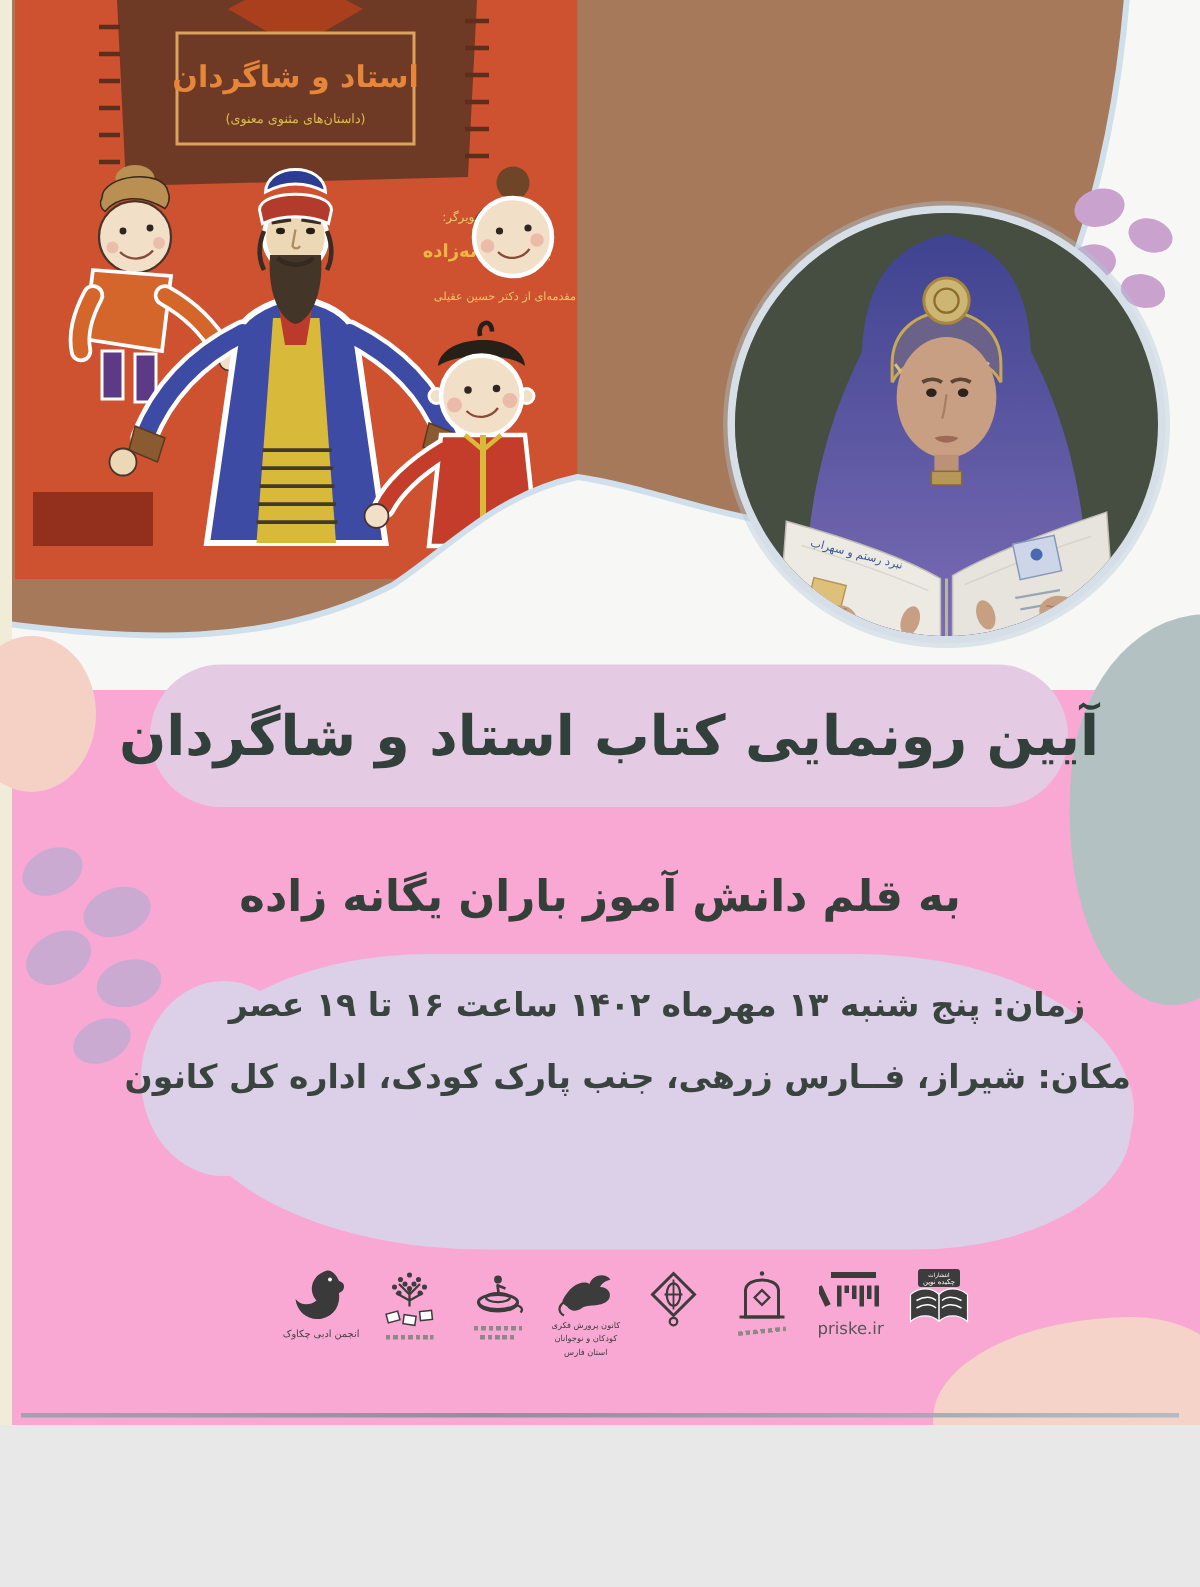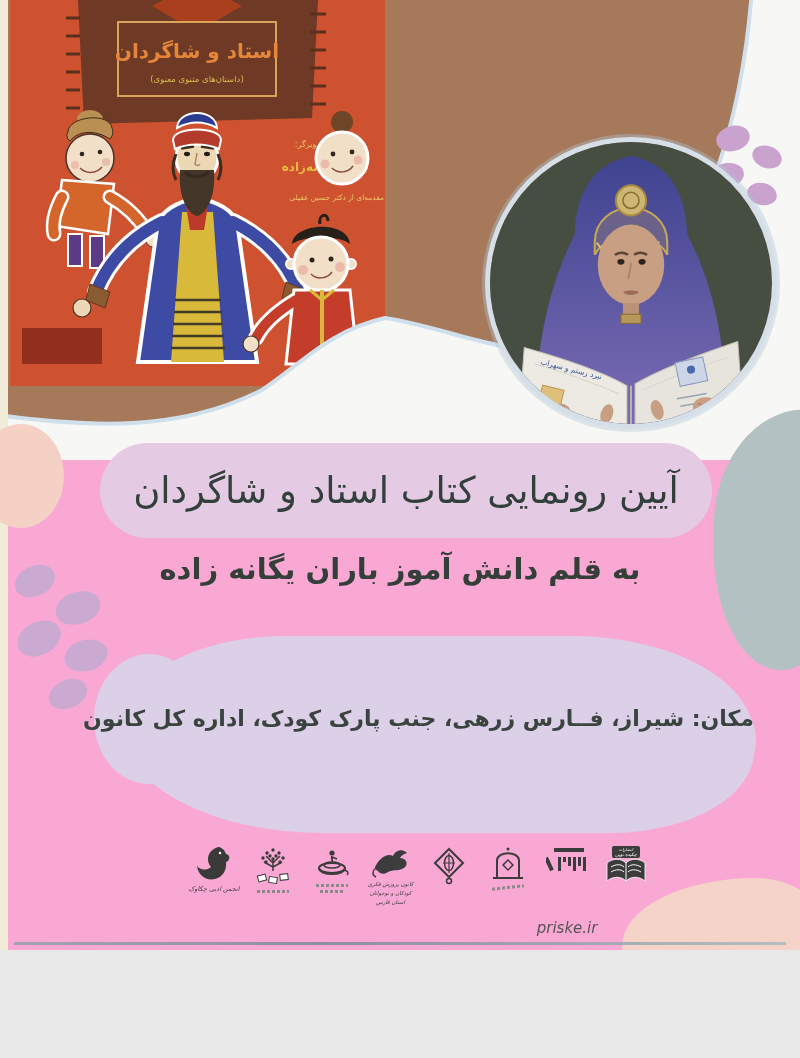--- a/index.html
+++ b/index.html
@@ -26,38 +26,38 @@
   
   .cover{left:10px;top:0;width:375px;height:386px;}
 
   
   .photo{left:490px;top:142px;width:282px;height:282px;border-radius:50%;overflow:hidden;
          box-shadow:0 0 0 5px #d6dfe7,0 0 0 8px rgba(176,198,214,.4);}
 
   
   .banner{left:100px;top:443px;width:612px;height:95px;background:#e5cae3;border-radius:48px;
           display:flex;align-items:center;justify-content:center;}
-  .banner-text{font-size:37px;font-weight:normal;color:#31403a;direction:rtl;white-space:nowrap;}
-  .byline{left:0;top:552px;width:100%;text-align:center;font-size:29px;font-weight:bold;
+  .banner-text{font-size:37px;font-weight:bold;color:#31403a;direction:rtl;white-space:nowrap;}
+  .byline{left:0;top:580px;width:100%;text-align:center;font-size:29px;font-weight:bold;
           color:#333f38;direction:rtl;}
 
   .details-blob{left:122px;top:636px;width:632px;height:197px;background:#dccfe8;
                 border-radius:170px 190px 150px 210px / 95px 105px 85px 110px;}
   .details-blob::before{content:'';position:absolute;left:-28px;top:18px;width:110px;height:130px;
                 background:inherit;border-radius:50%;}
   .detail-line{position:absolute;left:0;width:100%;text-align:center;font-size:22px;font-weight:bold;
                color:#3a443e;direction:rtl;white-space:nowrap;}
   .dl1{top:22px;}.dl2{top:70px;}.dl3{top:122px;}
 
   
   .logos{left:186px;top:845px;width:468px;display:flex;justify-content:space-between;
          align-items:flex-start;}
-  .logo{display:flex;flex-direction:column;align-items:center;gap:2px;width:56px;font-style:italic;}
+  .logo{display:flex;flex-direction:column;align-items:center;gap:2px;width:56px;}
   .logo-caption{font-size:6.5px;color:#3f3f3f;direction:rtl;text-align:center;line-height:1.3;}
-  .caption-latin{font-size:15px;color:#555;direction:ltr;margin-top:40px;}
+  .caption-latin{font-size:11px;color:#555;direction:ltr;}
   .squiggle{width:32px;height:3px;margin-top:1px;
             background:repeating-linear-gradient(90deg,#8a8a8a 0 3px,transparent 3px 5px);}
   .squiggle.s2{width:24px;}
 </style>
 </head>
 <body>
 
 <div class="page">
 
   <svg class="abs" style="left:0;top:0" width="800" height="460" viewBox="0 0 800 460">
@@ -248,20 +248,21 @@
     </svg>
   </div>
 
   <div class="abs banner">
     <span class="banner-text">آیین رونمایی کتاب استاد و شاگردان</span>
   </div>
 
   <div class="abs byline">به قلم دانش آموز باران یگانه زاده</div>
 
   <div class="abs details-blob">
+    <div class="detail-line dl1">زمان: پنج شنبه ۱۳ مهرماه ۱۴۰۲ ساعت ۱۶ تا ۱۹ عصر</div>
     <div class="detail-line dl2">مکان: شیراز، فــارس زرهی، جنب پارک کودک، اداره کل کانون</div>
   </div>
 
   <div class="abs logos">
 
     <div class="logo">
       <svg width="40" height="38" viewBox="0 0 40 38">
         <path d="M24,2 C14,5 11,15 17,22 C12,26 6,25 3,21 C4,30 12,36 21,34 C29,32 33,25 32,17 C36,16 37,10 32,9 C30,4 27,2 24,2 Z" fill="#3a3a3a"></path>
         <circle cx="26" cy="8" r="1.3" fill="#f7f8f5"></circle>
       </svg>

